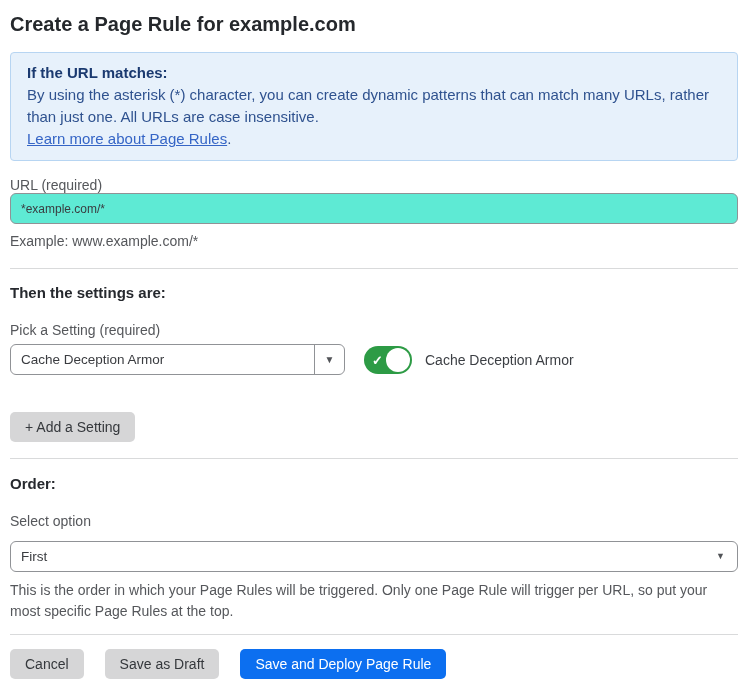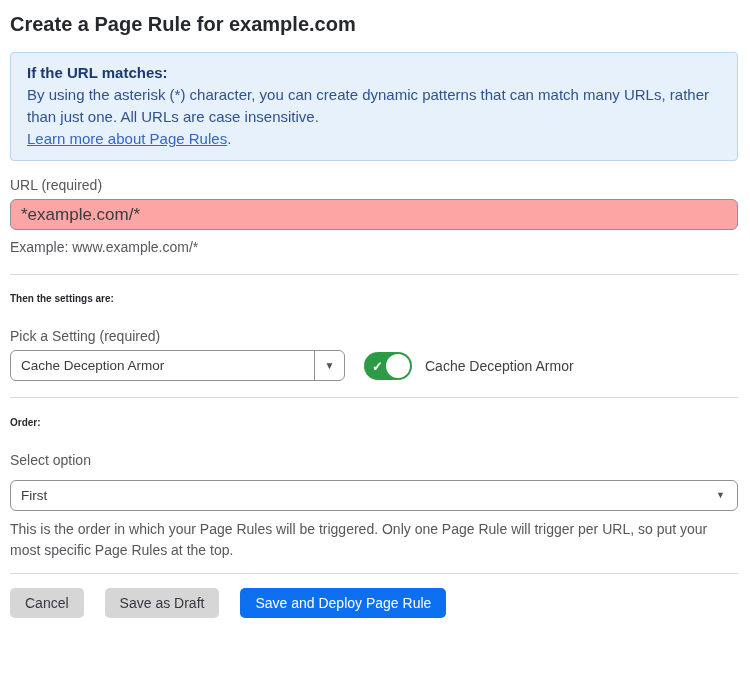--- a/index.html
+++ b/index.html
@@ -34,48 +34,47 @@
   .info-link { color: var(--link); text-decoration: underline; cursor: pointer; }
 
   .field-label {
     margin-top: 16px;
     font-size: 14px;
     line-height: 16px;
     color: var(--label_text);
   }
   .text-input {
     display: block;
-    margin-top: 6px;
     width: 728px;
     height: 31px;
     border: 1px solid var(--input_border);
     border-radius: 6px;
     padding: 0 10px;
     font-family: "Liberation Sans", sans-serif;
-    font-size: 17px;
+    font-size: 12px;
     color: var(--input_text);
-    background: #fca5a5;
+    background: #5eead4;
     outline: none;
   }
   .helper-text {
     margin-top: 7px;
     font-size: 14px;
     line-height: 21px;
     color: var(--label_text);
   }
 
   .divider {
     border: none;
     border-top: 1px solid var(--divider);
     margin-top: 16px;
   }
 
   .section-heading {
     margin-top: 16px;
-    font-size: 10px;
+    font-size: 15px;
     line-height: 18px;
     font-weight: bold;
     color: #26292e;
   }
   .section-heading.first-gap { margin-top: 15px; }
 
   .setting-row {
     margin-top: 6px;
     display: flex;
     align-items: center;
@@ -223,20 +222,21 @@
         <span class="arrow-glyph" style="font-size:10px;">▼</span>
       </span>
     </div>
     <div class="toggle">
       <span class="toggle-check">✓</span>
       <span class="toggle-knob"></span>
     </div>
     <span class="toggle-label">Cache Deception Armor</span>
   </div>
 
+  <button class="btn btn-neutral add-setting-btn">+ Add a Setting</button>
 
   <hr class="divider">
 
   <h2 class="section-heading">Order:</h2>
 
   <div class="field-label" style="margin-top:20px;">Select option</div>
 
   <div class="select-full">
     <span>First</span>
     <span class="arrow-glyph">▼</span>

